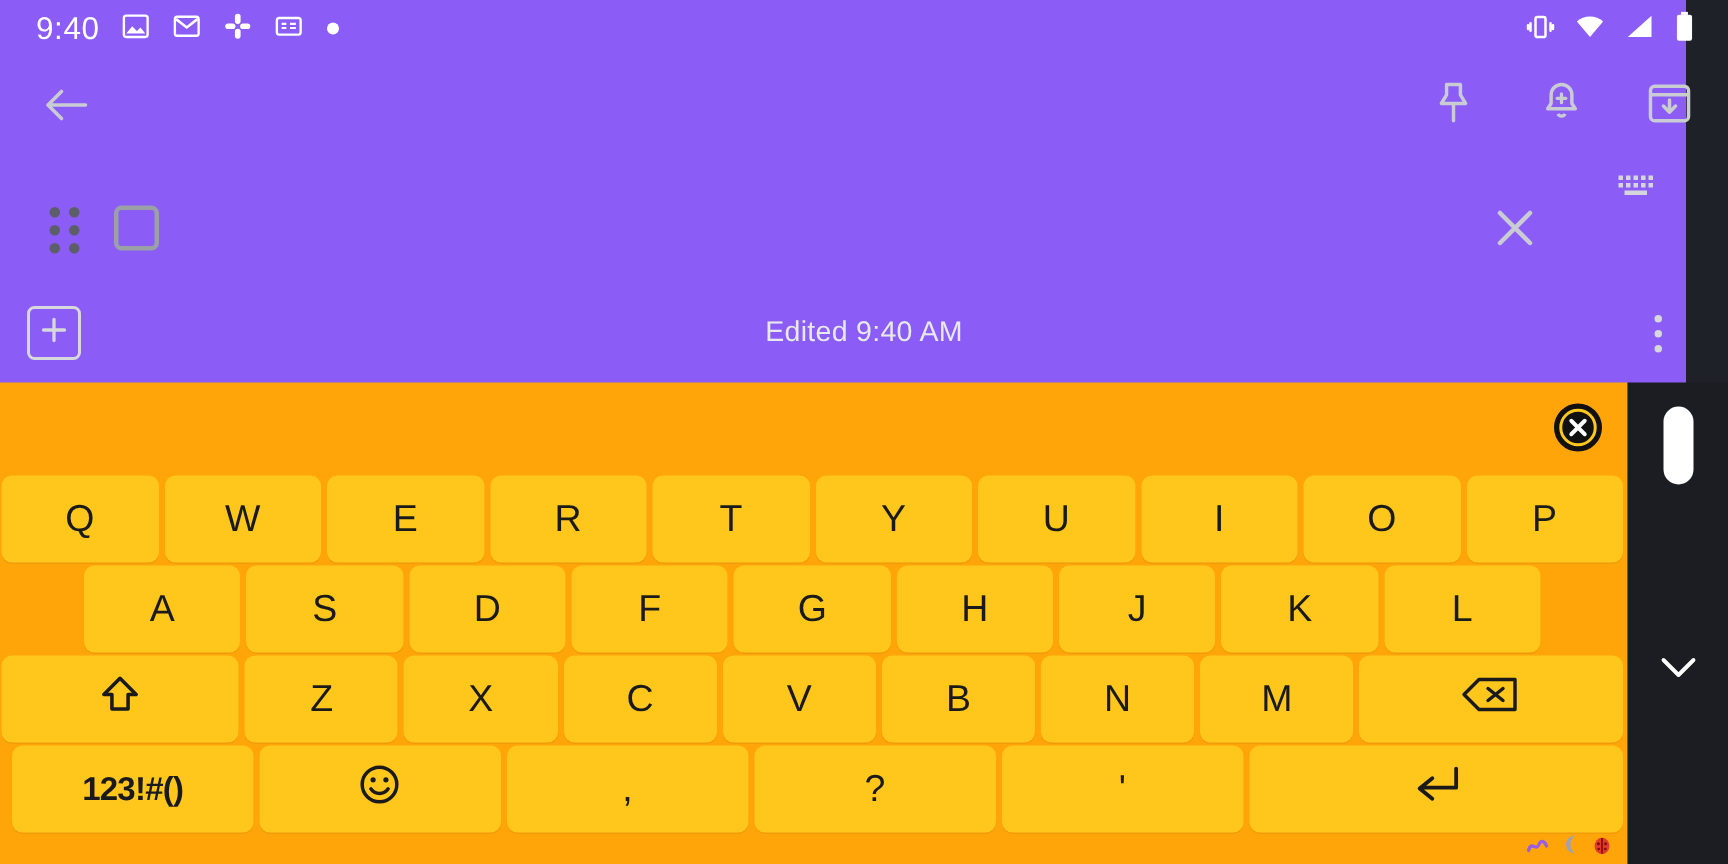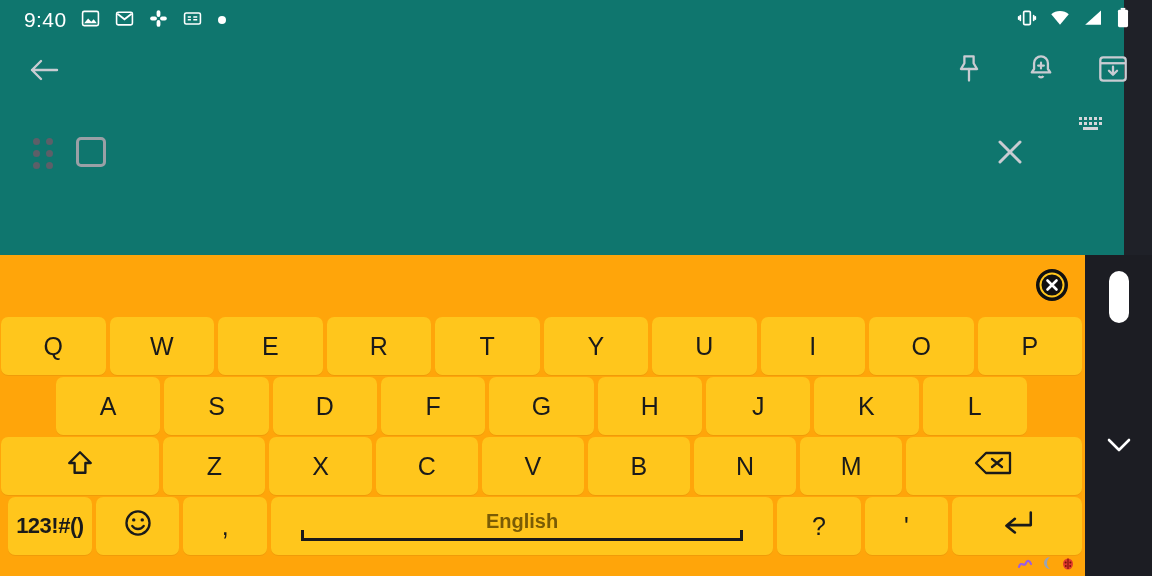--- a/index.html
+++ b/index.html
@@ -2,21 +2,21 @@
 <html><head>
 <meta charset="utf-8">
 <style>
   * { box-sizing: border-box; margin: 0; padding: 0; }
   html, body {
     width: 1152px; height: 576px;
     background: #1f2128;
     font-family: "Liberation Sans", sans-serif;
     overflow: hidden;
   }
-  .screen { position: relative; width: 1124px; height: 576px; background: #0f766e; }
+  .screen { position: relative; width: 1124px; height: 576px; background: #8b5cf6; }
 
   
   .statusbar { position: absolute; top: 0; left: 0; width: 1152px; height: 40px; }
   .sb-left { position: absolute; left: 24px; top: 0; height: 40px; display: flex; align-items: center; gap: 15px; }
   .sb-time { color: #ffffff; font-size: 21px; font-weight: 500; letter-spacing: .4px; }
   .sb-right { position: absolute; right: 22px; top: 0; height: 40px; display: flex; align-items: center; gap: 12px; }
   .sico { display: block; }
 
   
   .appbar { position: absolute; top: 40px; left: 0; width: 1152px; height: 62px; }
@@ -216,20 +216,35 @@
         <rect x="1" y="7" width="3" height="3"></rect>
           <rect x="6" y="7" width="3" height="3"></rect>
           <rect x="11" y="7" width="3" height="3"></rect>
           <rect x="16" y="7" width="3" height="3"></rect>
           <rect x="21" y="7" width="3" height="3"></rect>
         <rect x="5" y="12" width="15" height="3"></rect>
       </g>
     </svg>
   </div>
 
+  <div class="notebar">
+    <div class="add-box">
+      <span>
+        <svg width="20" height="20" viewBox="0 0 20 20">
+            <path d="M10 3v14M3 10h14" stroke="#d6d8dc" stroke-width="2.2" stroke-linecap="round"></path>
+          </svg>
+      </span>
+    </div>
+    <div class="edited">Edited 9:40 AM</div>
+    <div class="kebab">
+      <i></i>
+        <i></i>
+        <i></i>
+    </div>
+  </div>
 
   <div class="keyboard">
 
     <div class="suggest">
       <div class="clear-sugg">
         <svg width="38" height="38" viewBox="0 0 38 38">
           <circle cx="19" cy="19" r="15" fill="#111" stroke="#111" stroke-width="2"></circle>
           <circle cx="19" cy="19" r="11.5" fill="none" stroke="#ffc61c" stroke-width="2"></circle>
           <path d="M14.5 14.5 L23.5 23.5 M23.5 14.5 L14.5 23.5" stroke="#fff" stroke-width="2.6" stroke-linecap="round"></path>
         </svg>
@@ -292,24 +307,20 @@
         <span>
           <svg width="30" height="30" viewBox="0 0 26 26">
               <circle cx="13" cy="13" r="10" fill="none" stroke="#1a1a1a" stroke-width="2"></circle>
               <circle cx="9.3" cy="10.3" r="1.5" fill="#1a1a1a"></circle>
               <circle cx="16.7" cy="10.3" r="1.5" fill="#1a1a1a"></circle>
               <path d="M8 15.5a6 6 0 0 0 10 0" fill="none" stroke="#1a1a1a" stroke-width="2" stroke-linecap="round"></path>
             </svg>
         </span>
       </div>
       <div class="key">,</div>
-      <div class="key space">
-        <span class="space-label">English</span>
-        <span class="space-bracket"></span>
-      </div>
       <div class="key">?</div>
       <div class="key">'</div>
       <div class="key wide15">
         <span>
           <svg width="36" height="28" viewBox="0 0 34 26">
               <path d="M30 3 V15 H8 M15 9 L7 15.5 L15 22" fill="none" stroke="#1a1a1a" stroke-width="2.4" stroke-linecap="round" stroke-linejoin="round"></path>
             </svg>
         </span>
       </div>
     </div>

